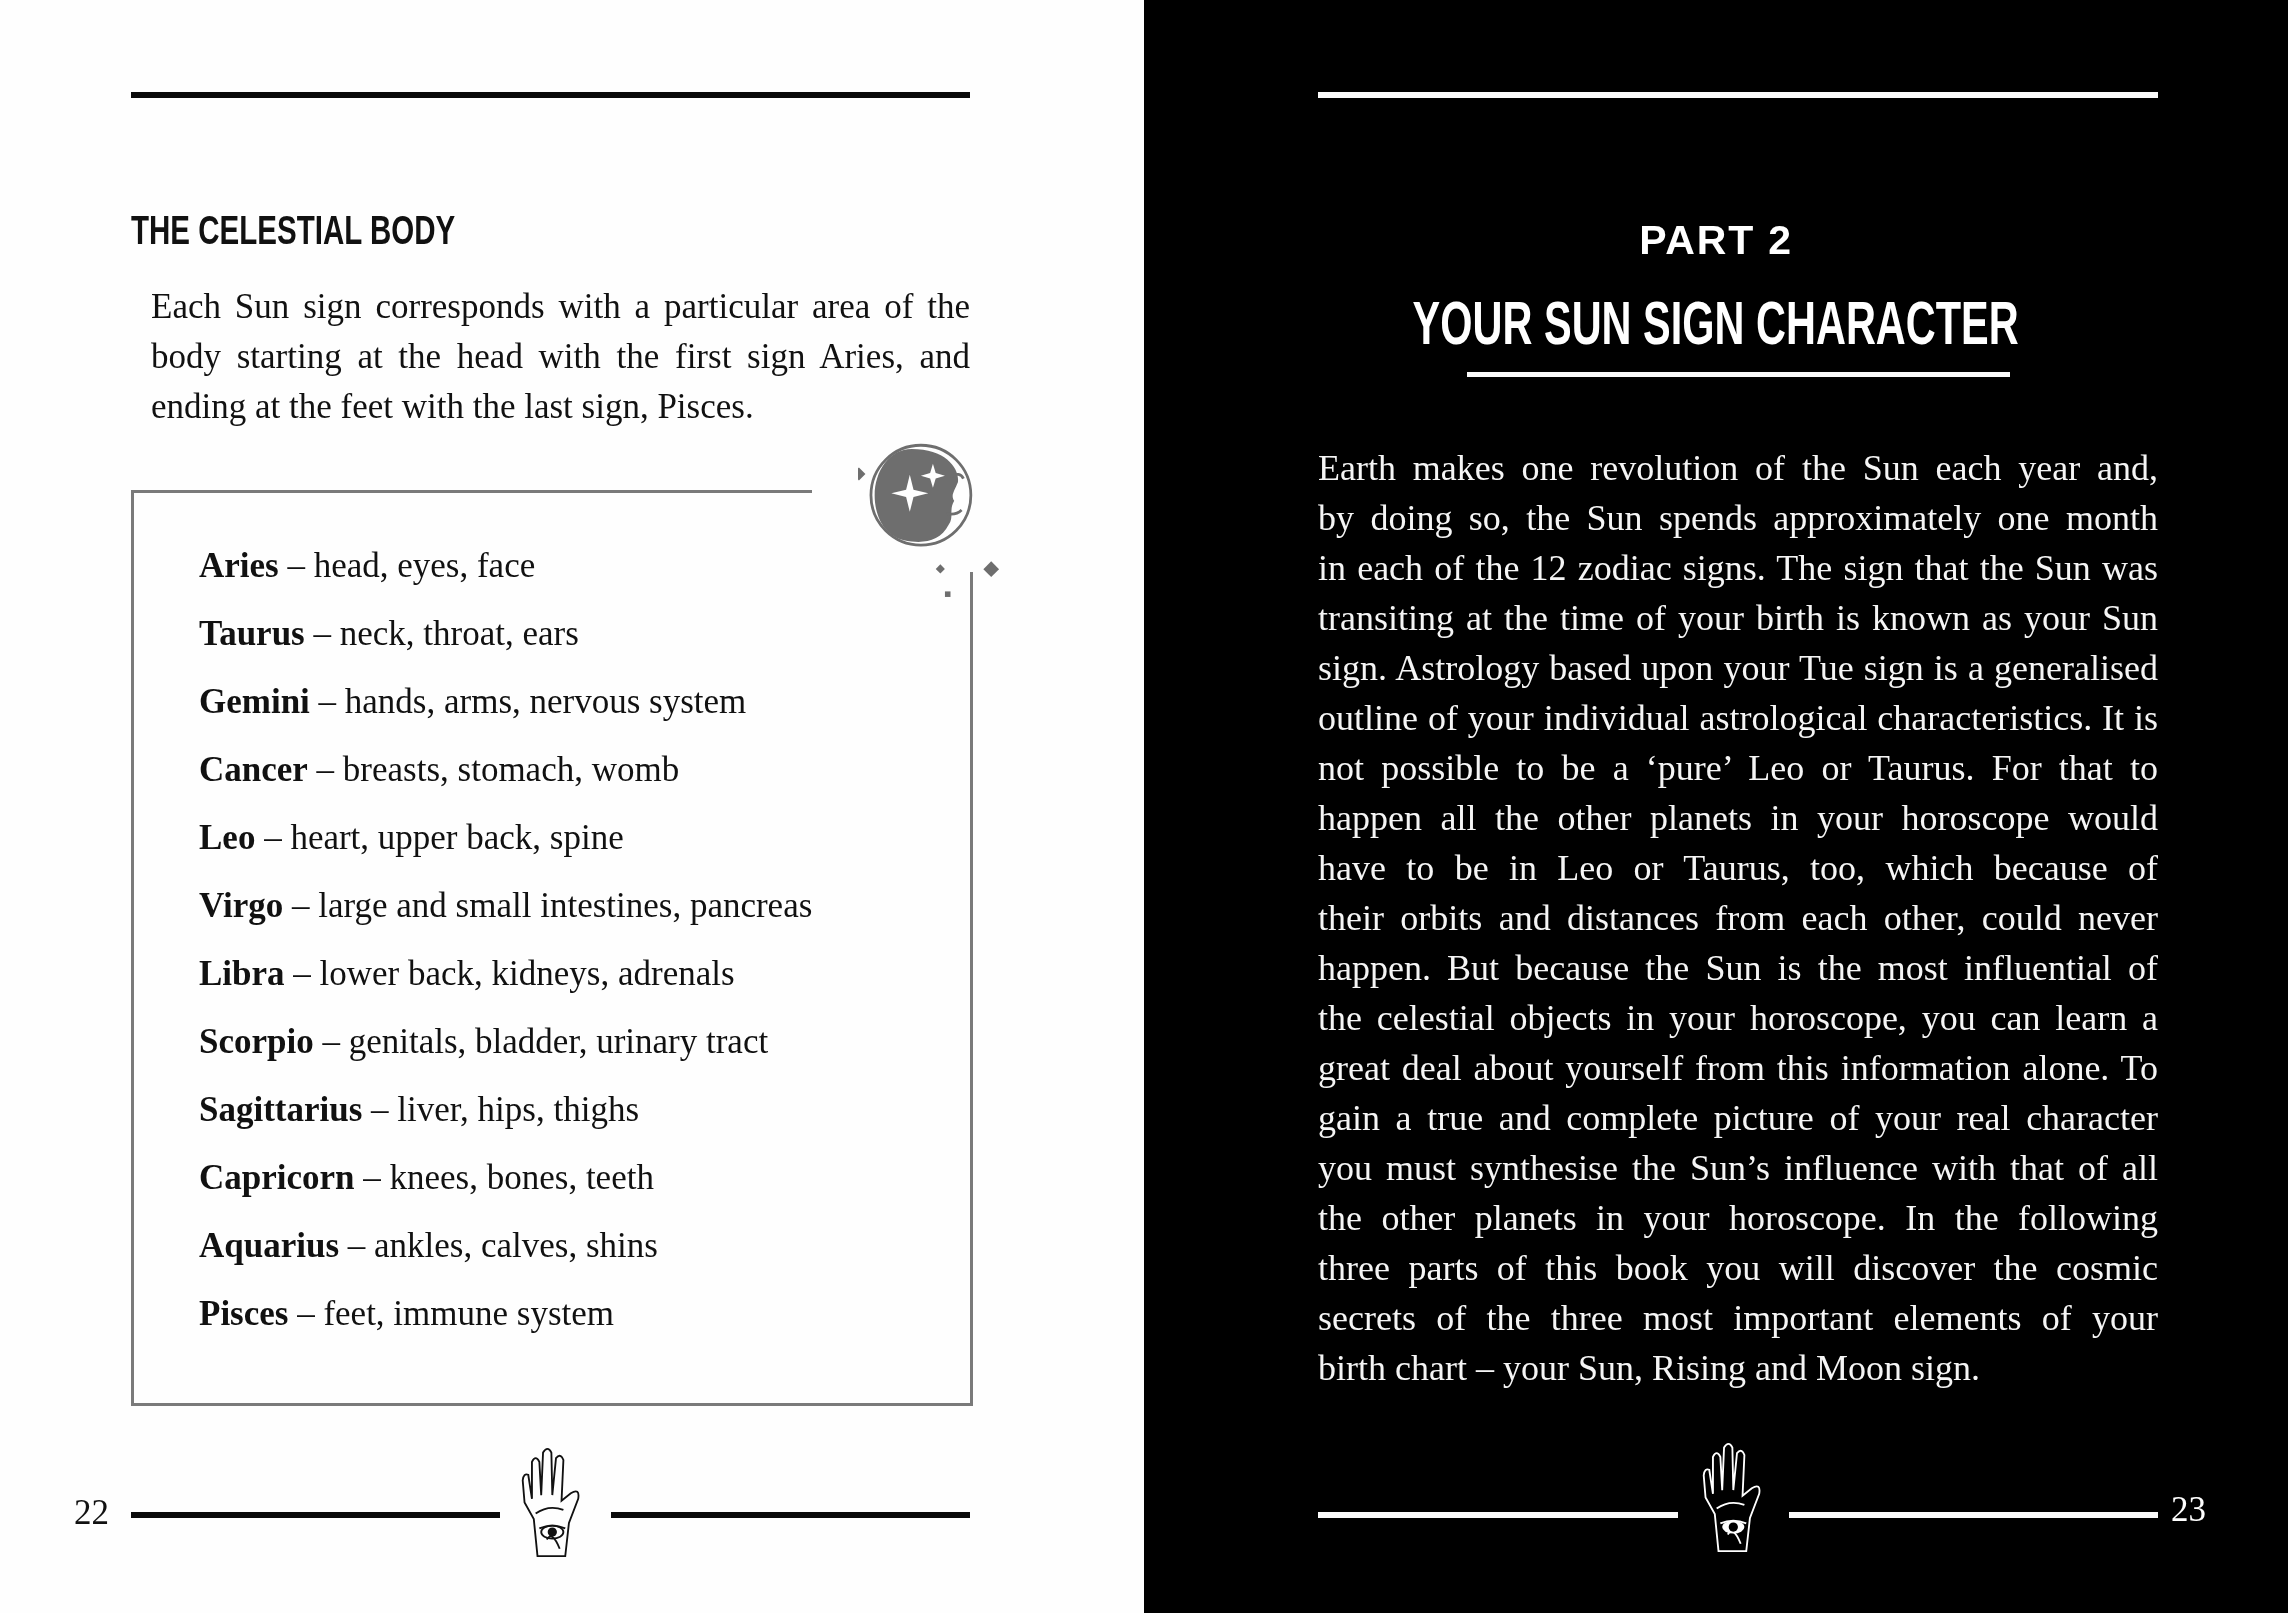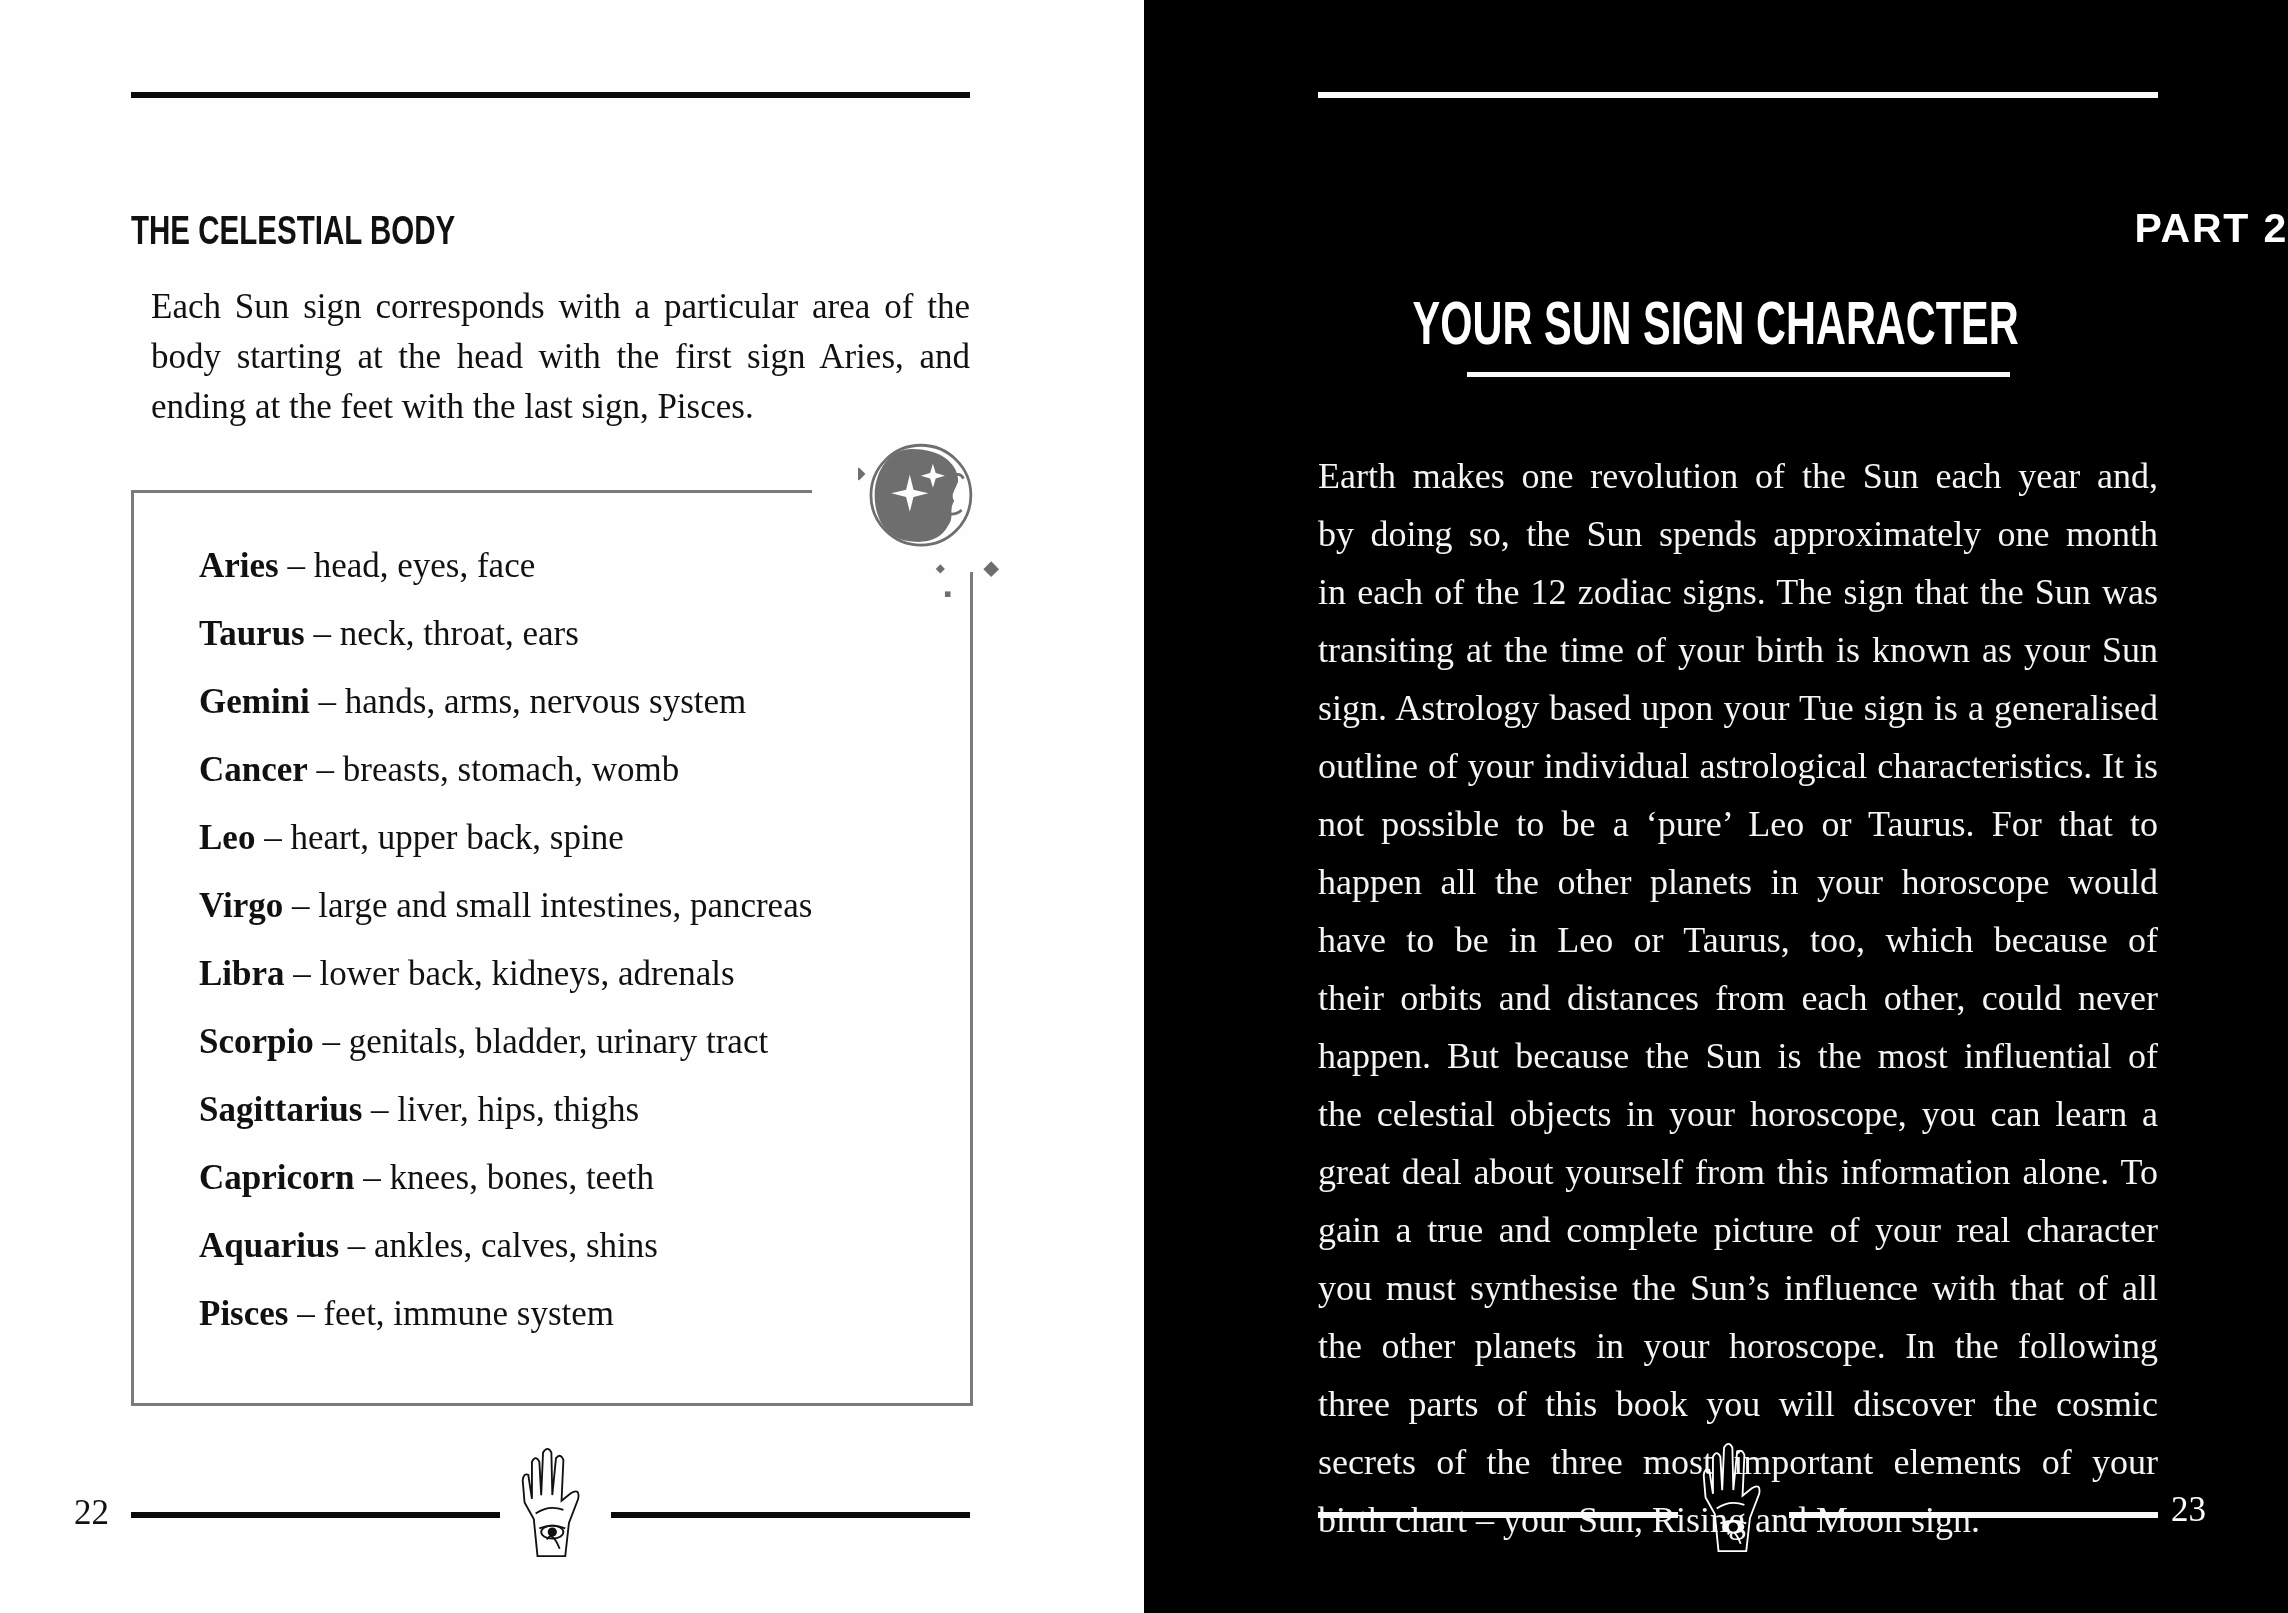--- a/index.html
+++ b/index.html
@@ -15,21 +15,21 @@
   .box{position:absolute;left:131px;top:490px;width:836px;height:910px;border:3.7px solid #7a7a7a;border-top-color:#7a7a7a;}
   .box-gap{position:absolute;left:812px;top:480px;width:175px;height:92px;background:#fefefe;}
   .list{position:absolute;left:199px;top:543px;margin:0;padding:0;list-style:none;font-size:35px;}
   .list li{height:68px;line-height:46px;white-space:nowrap;}
   .list b{font-weight:bold;text-align:center;}
   .moon{position:absolute;left:858px;top:436px;}
   .footer-num{position:absolute;font-size:35px;}
   .hand{position:absolute;}
   .title-right{position:absolute;left:1144px;width:1144px;text-align:center;white-space:nowrap;}
   .body-right{position:absolute;left:1318px;width:840px;top:443px;font-size:36px;line-height:50px;text-align:justify;color:#f5f5f5;}
-  .body-right span{display:block;text-align:justify;text-align-last:justify;margin-top:8px;}
+  .body-right span{display:block;text-align:justify;text-align-last:justify;}
   .body-right span.last{text-align-last:left;}
   .intro span{display:block;text-align-last:justify;margin-left:20px;}
   .intro span.last{text-align-last:left;}
 </style>
 </head>
 <body>
 
 <div class="page left">
   <div class="rule" style="left:131px;top:92px;width:839px;"></div>
 
@@ -93,21 +93,21 @@
     <ellipse cx="36" cy="92" rx="12" ry="7" fill="none" stroke="#111" stroke-width="2"></ellipse>
     <circle cx="36" cy="92" r="5" fill="#111"></circle>
   </svg>
   <div class="rule" style="left:611px;top:1512px;width:359px;"></div>
 </div>
 
 <div class="page right">
   <div class="rule" style="left:174px;top:92px;width:840px;"></div>
 </div>
 
-<div class="title-right" style="top:205px;text-align:right;">
+<div class="title-right" style="top:217px;">
   <span class="heading" style="position:static;display:inline-block;font-family:'Liberation Sans','DejaVu Sans',sans-serif;font-size:41px;letter-spacing:1.8px;color:#fff;transform:none;">PART 2</span>
 </div>
 
 <div class="title-right" style="top:288px;">
   <span style="display:inline-block;font-family:'Liberation Sans','DejaVu Sans',sans-serif;font-weight:bold;font-size:61px;color:#fff;transform:scaleX(0.68);transform-origin:center top;">YOUR SUN SIGN CHARACTER</span>
 </div>
 <div class="rule" style="left:1467px;top:372px;width:543px;height:4.6px;background:#fafafa;"></div>
 
 <div class="body-right">
   <span>Earth makes one revolution of the Sun each year and,</span>

